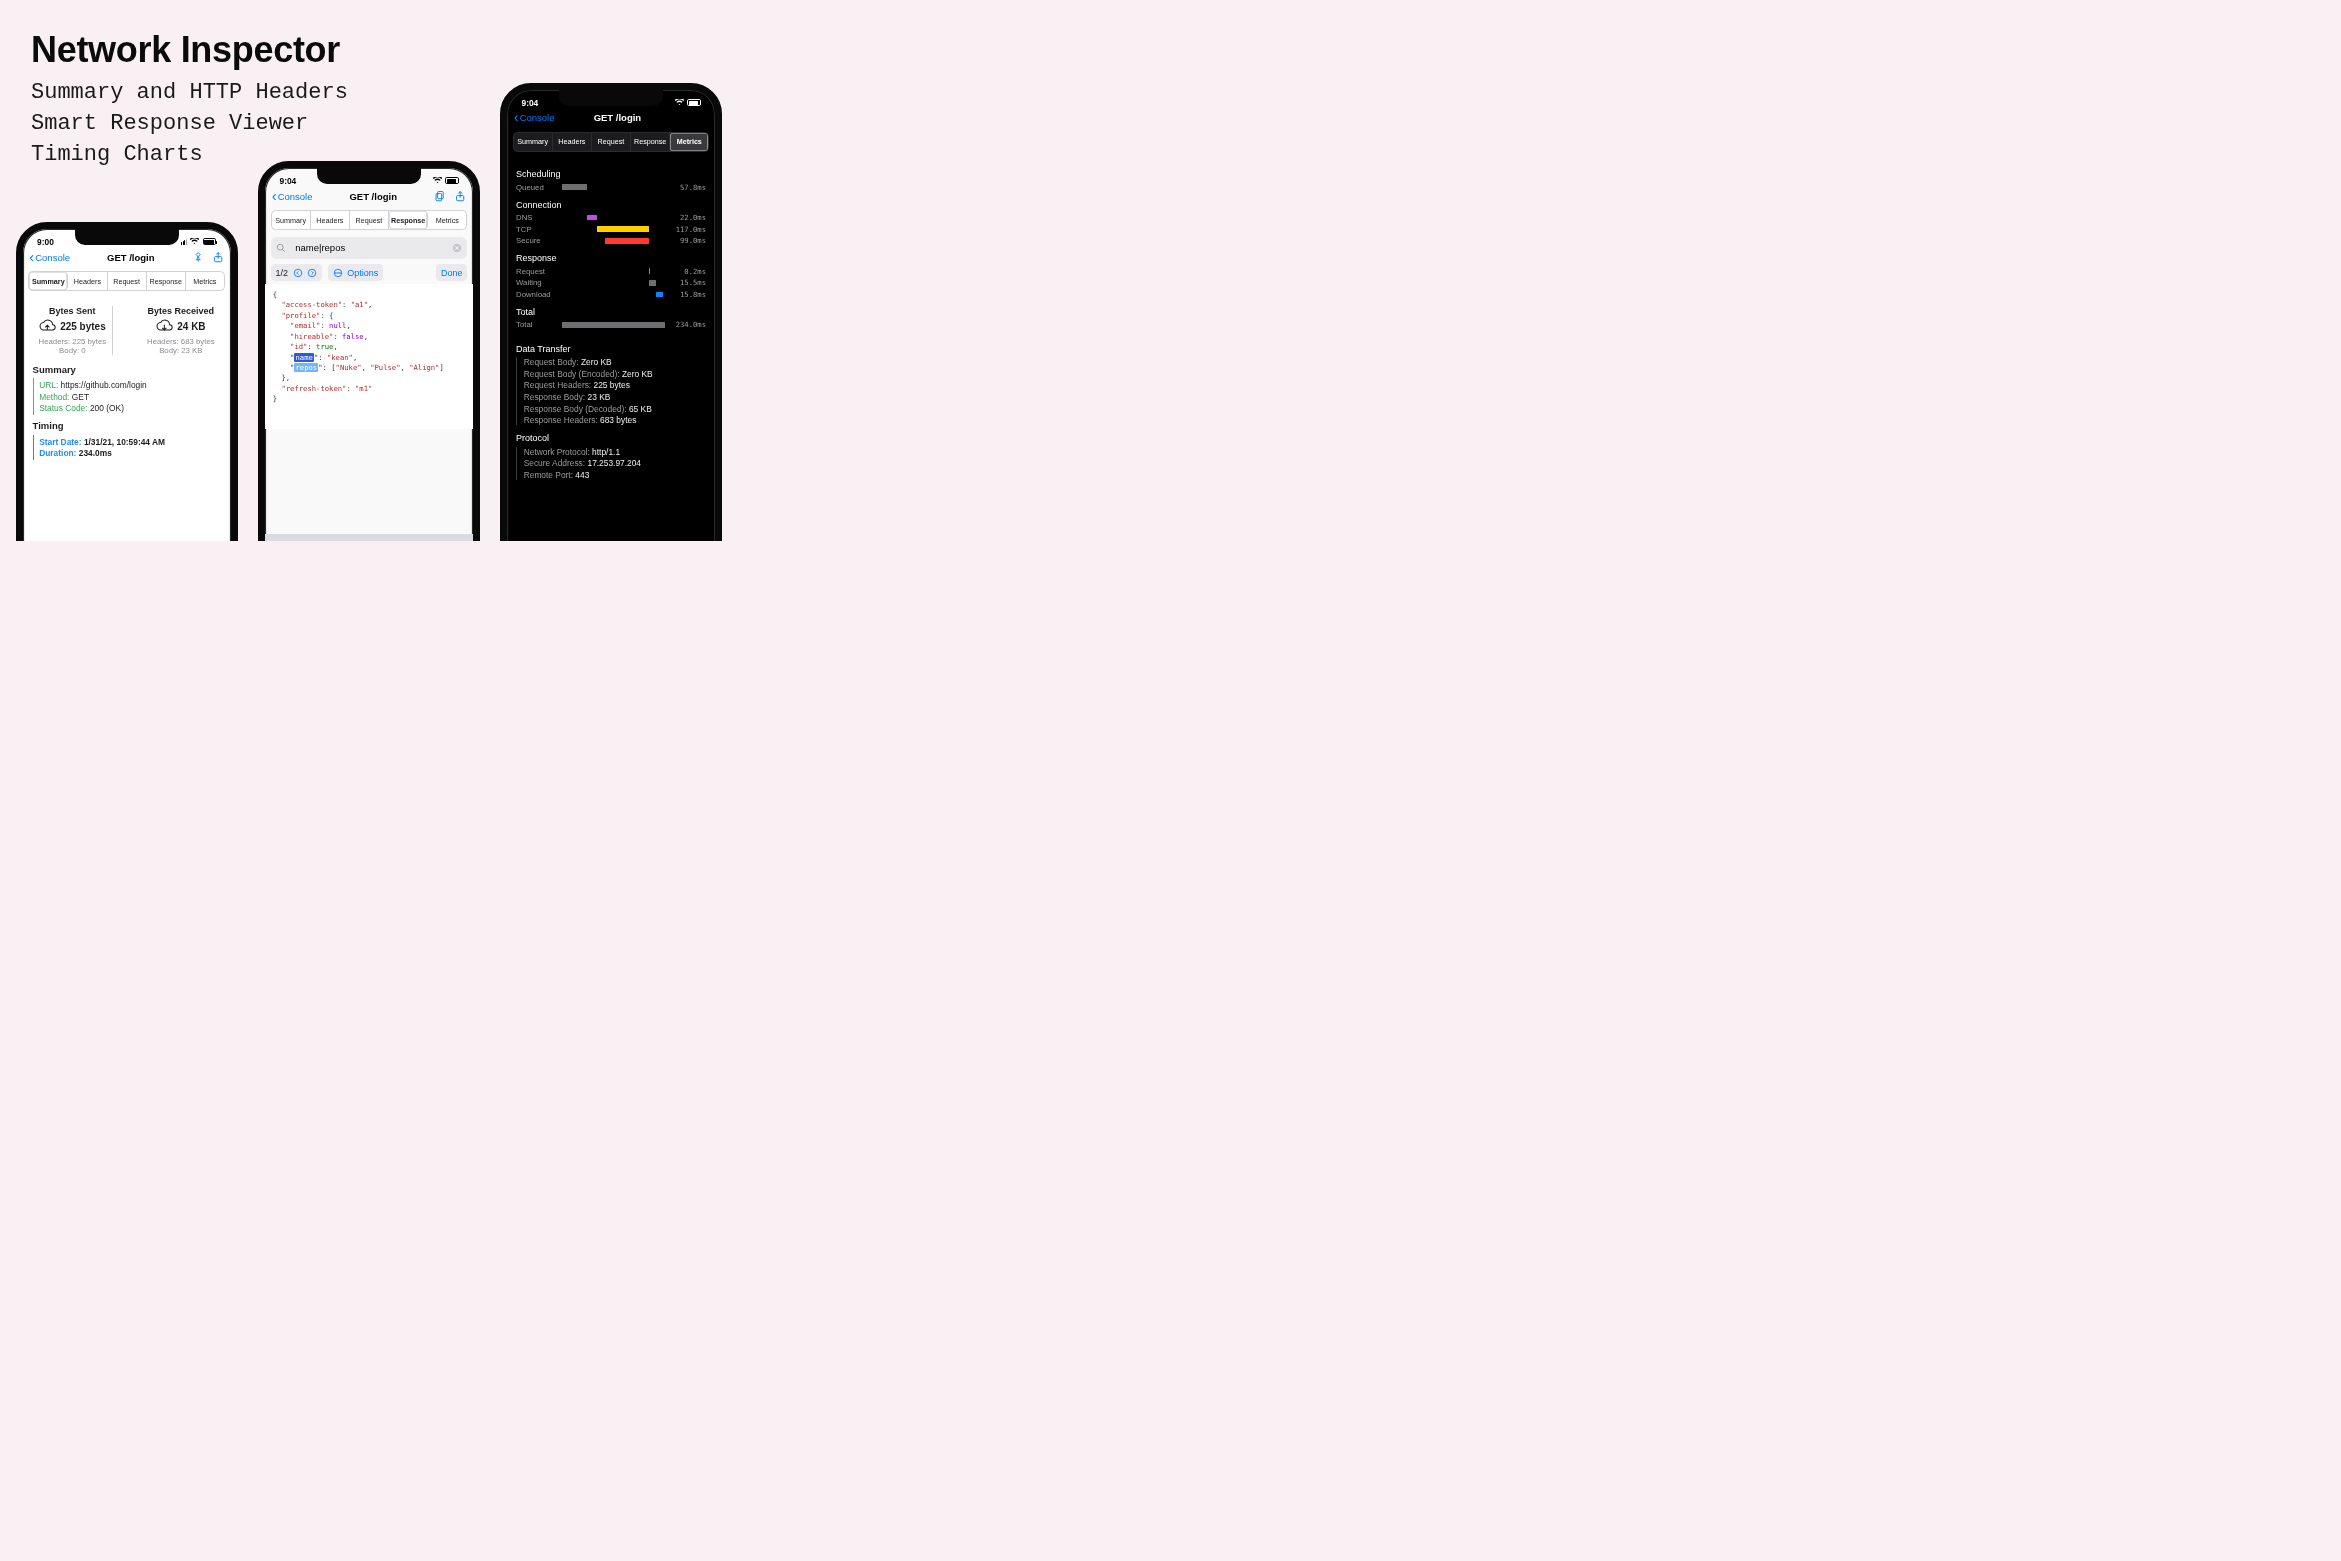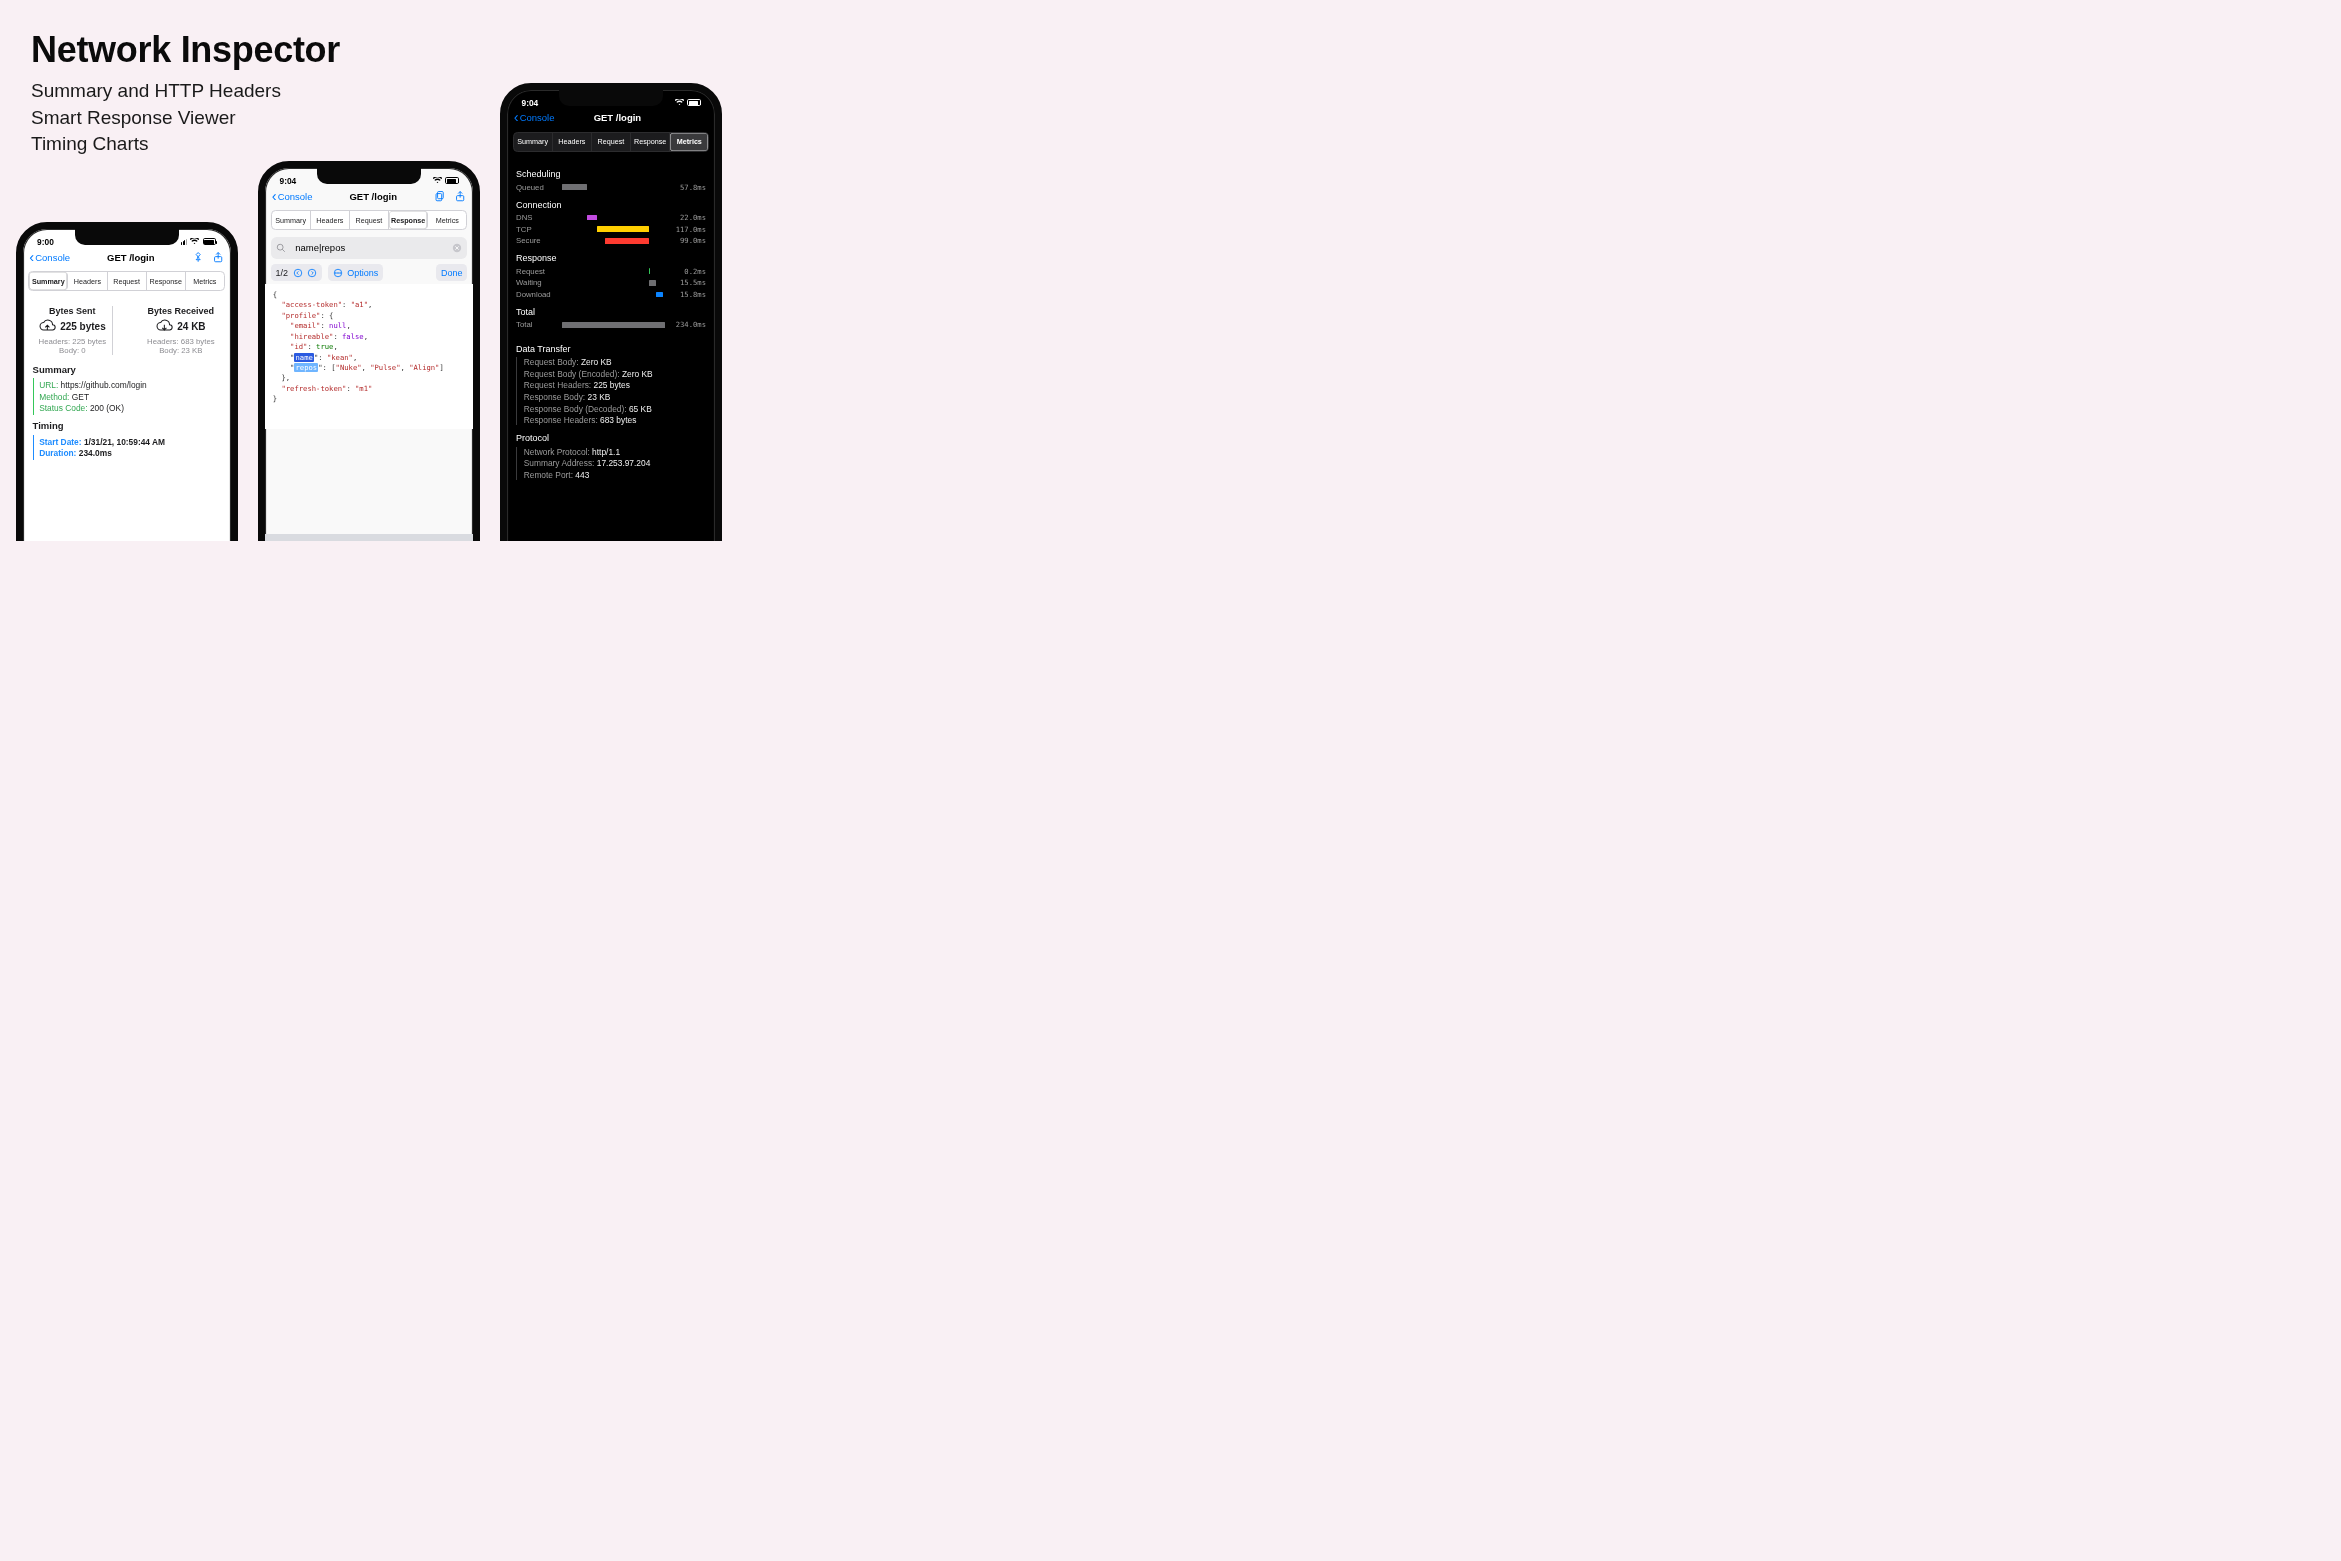--- a/index.html
+++ b/index.html
@@ -27,21 +27,21 @@
   *{box-sizing:border-box;}
   body{
     margin:0;
     background:var(--bg);
     font-family:-apple-system,BlinkMacSystemFont,"Segoe UI",Helvetica,Arial,sans-serif;
     overflow:hidden;
     width:812px;height:541px;
     position:relative;
   }
   .promo-title{position:absolute;left:31px;top:29px;font-size:36px;font-weight:800;letter-spacing:-0.3px;color:#0b0b0b;}
-  .promo-sub{position:absolute;left:31px;top:78px;font-size:19px;color:#1a1a1a;font-weight:450;line-height:1.4;}
+  .promo-sub{position:absolute;left:31px;top:78px;font-size:22px;color:#1a1a1a;font-weight:450;line-height:1.4;font-family:Liberation Mono, monospace;}
   .promo-sub div{margin:0;}
   
   .phone{position:absolute;border:7.8px solid #090909;border-radius:31px;background:#fff;box-shadow:0 0 0 1.1px #2a2a2a inset;overflow:hidden;}
   .phone.dark{background:var(--dark-bg);}
   .notch{position:absolute;left:50%;top:-1.1px;transform:translateX(-50%);width:50%;height:16.7px;background:#090909;border-radius:0 0 10px 10px;z-index:10;}
   .status{display:flex;justify-content:space-between;align-items:center;padding:7.8px 14.5px 1.1px;font-size:8.4px;font-weight:600;}
   .status .right{display:flex;gap:3.3px;align-items:center;font-size:7.2px;}
   .dark .status{color:#fff;}
   .nav{display:flex;align-items:center;justify-content:space-between;padding:3.3px 6.7px;gap:4.5px;}
   .nav .center{flex:1;text-align:center;font-weight:600;font-size:9.5px;}
@@ -423,18 +423,18 @@
         <div><span class="kk">Request Body (Encoded): </span><span>Zero KB</span></div>
         <div><span class="kk">Request Headers: </span><span>225 bytes</span></div>
         <div><span class="kk">Response Body: </span><span>23 KB</span></div>
         <div><span class="kk">Response Body (Decoded): </span><span>65 KB</span></div>
         <div><span class="kk">Response Headers: </span><span>683 bytes</span></div>
       </div>
 
     <div class="d-sect">Protocol</div>
     <div class="d-list" id="plist">
         <div><span class="kk">Network Protocol: </span><span>http/1.1</span></div>
-        <div><span class="kk">Summary Address: </span><span>17.253.97.204</span></div>
+        <div><span class="kk">Secure Address: </span><span>17.253.97.204</span></div>
         <div><span class="kk">Remote Port: </span><span>443</span></div>
       </div>
   </div>
 </div>
 
 
 </body></html>

